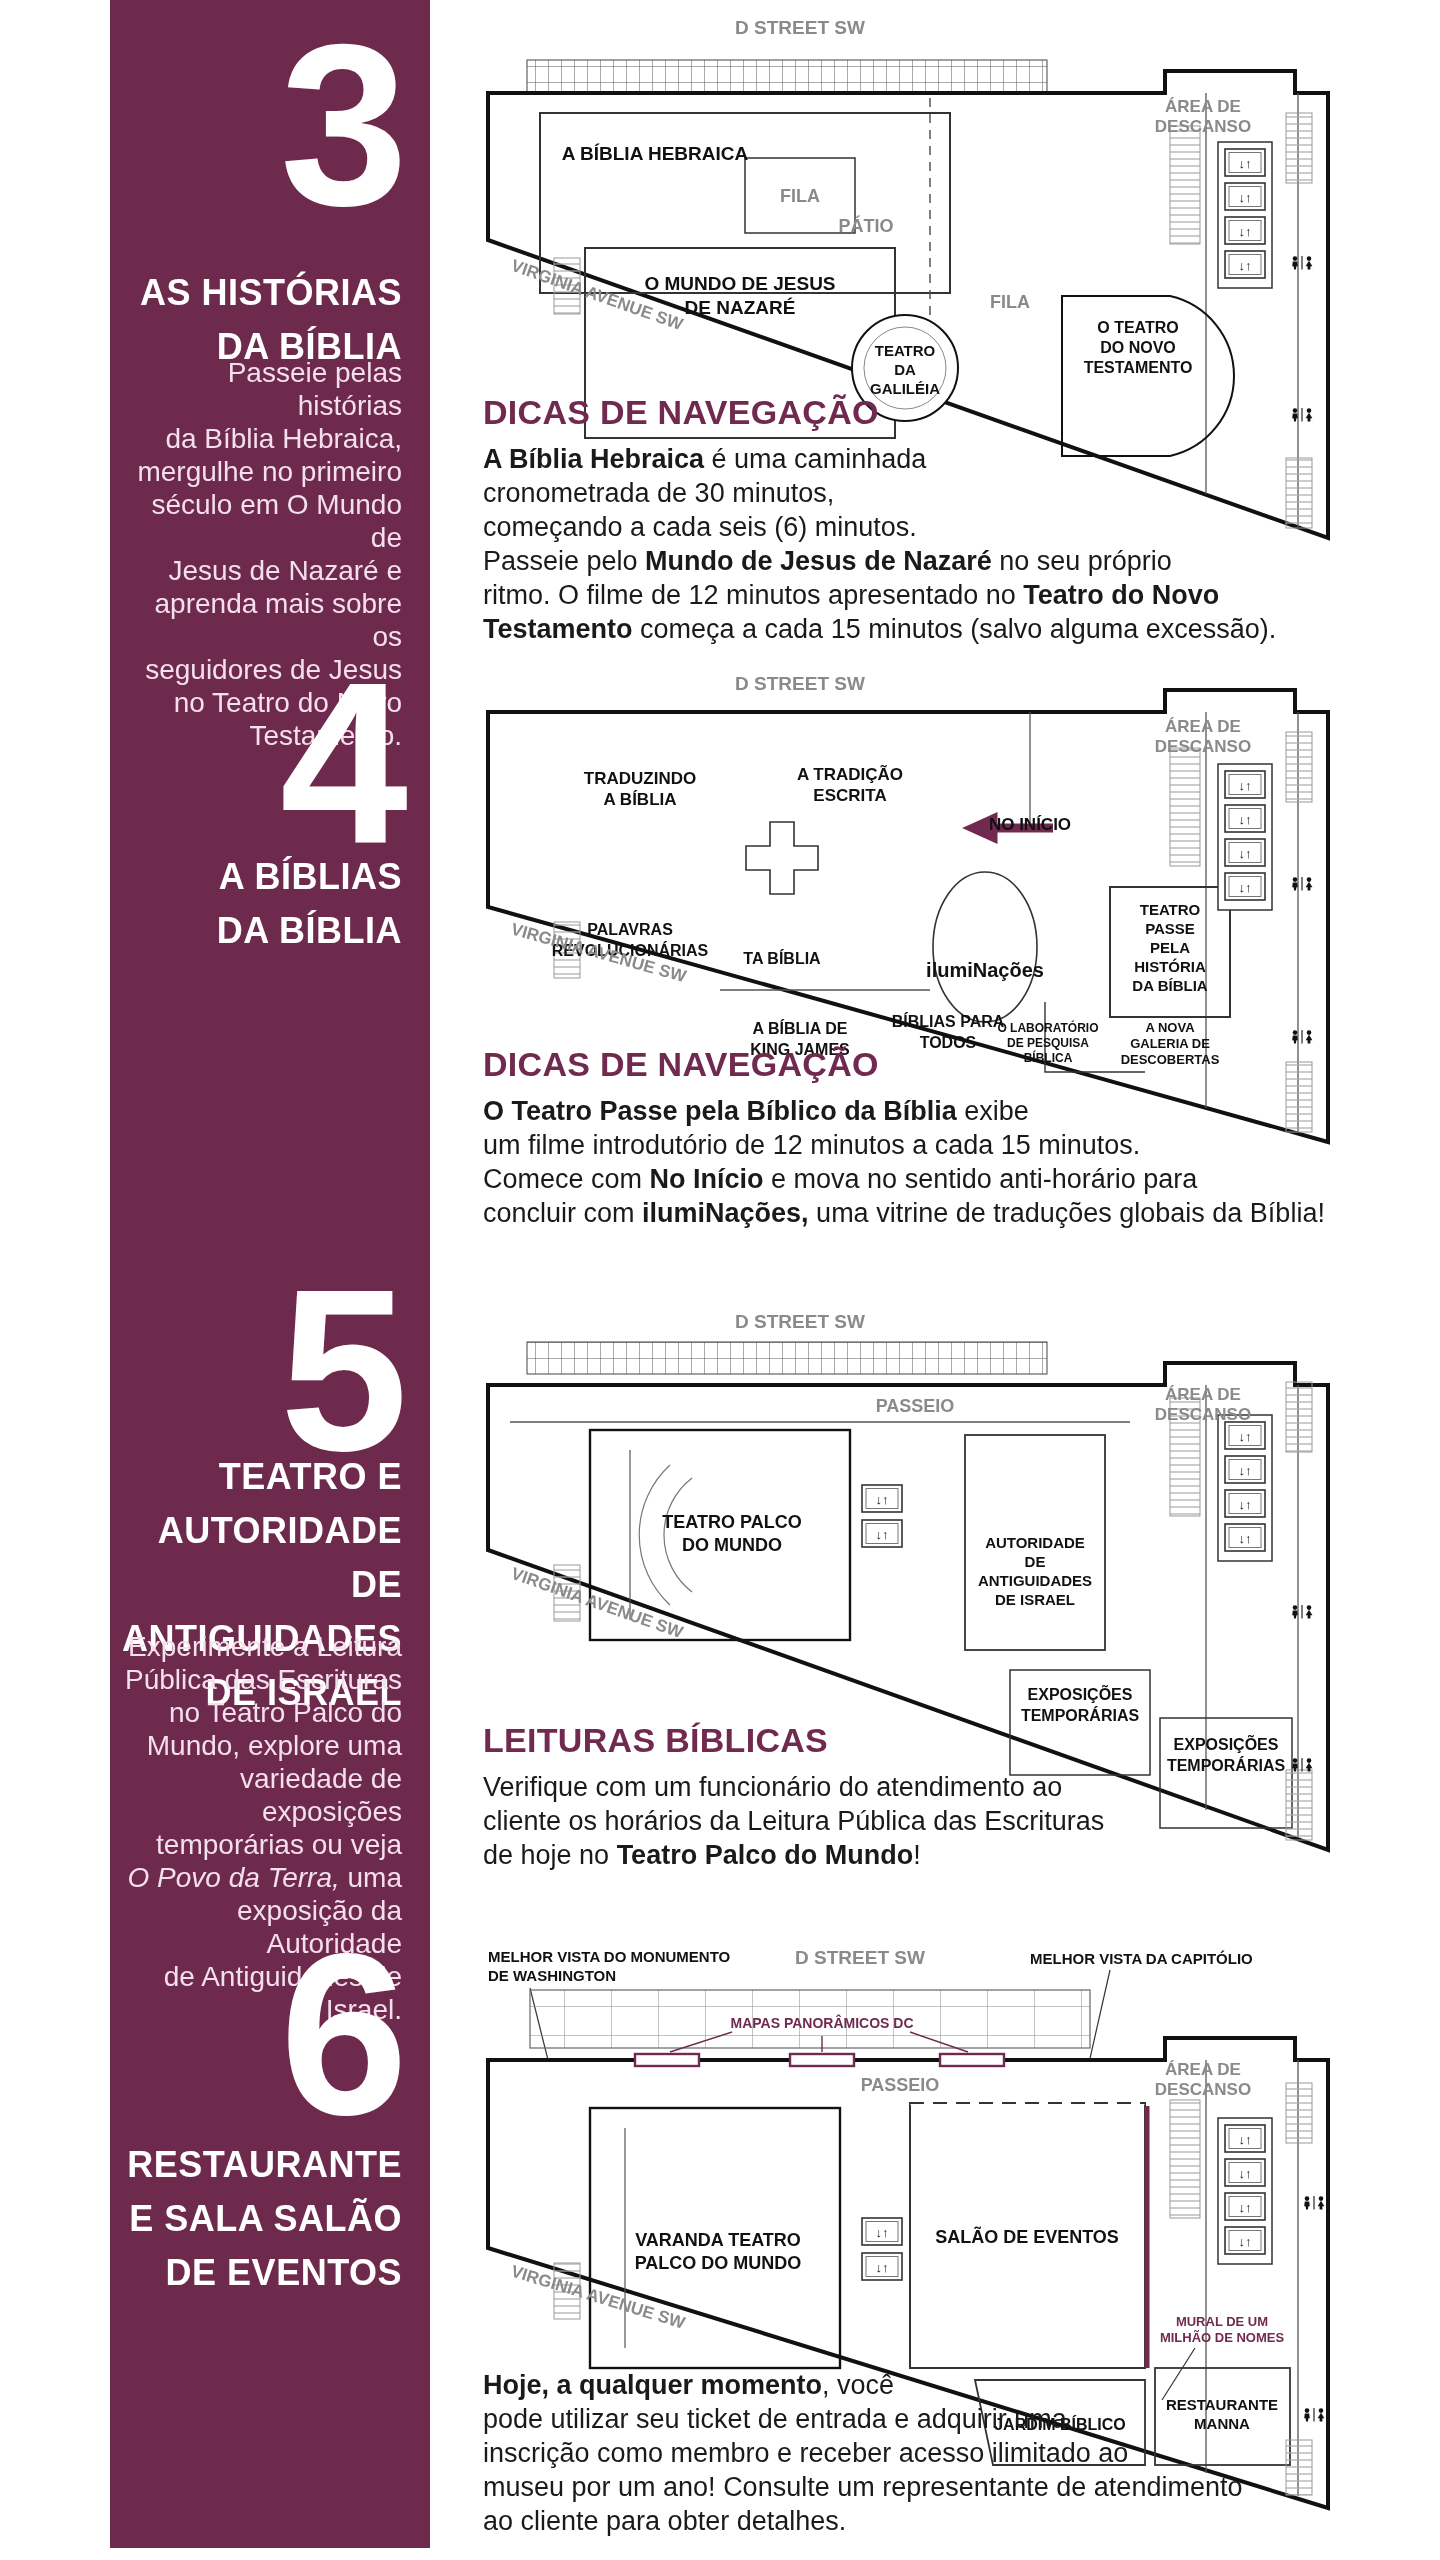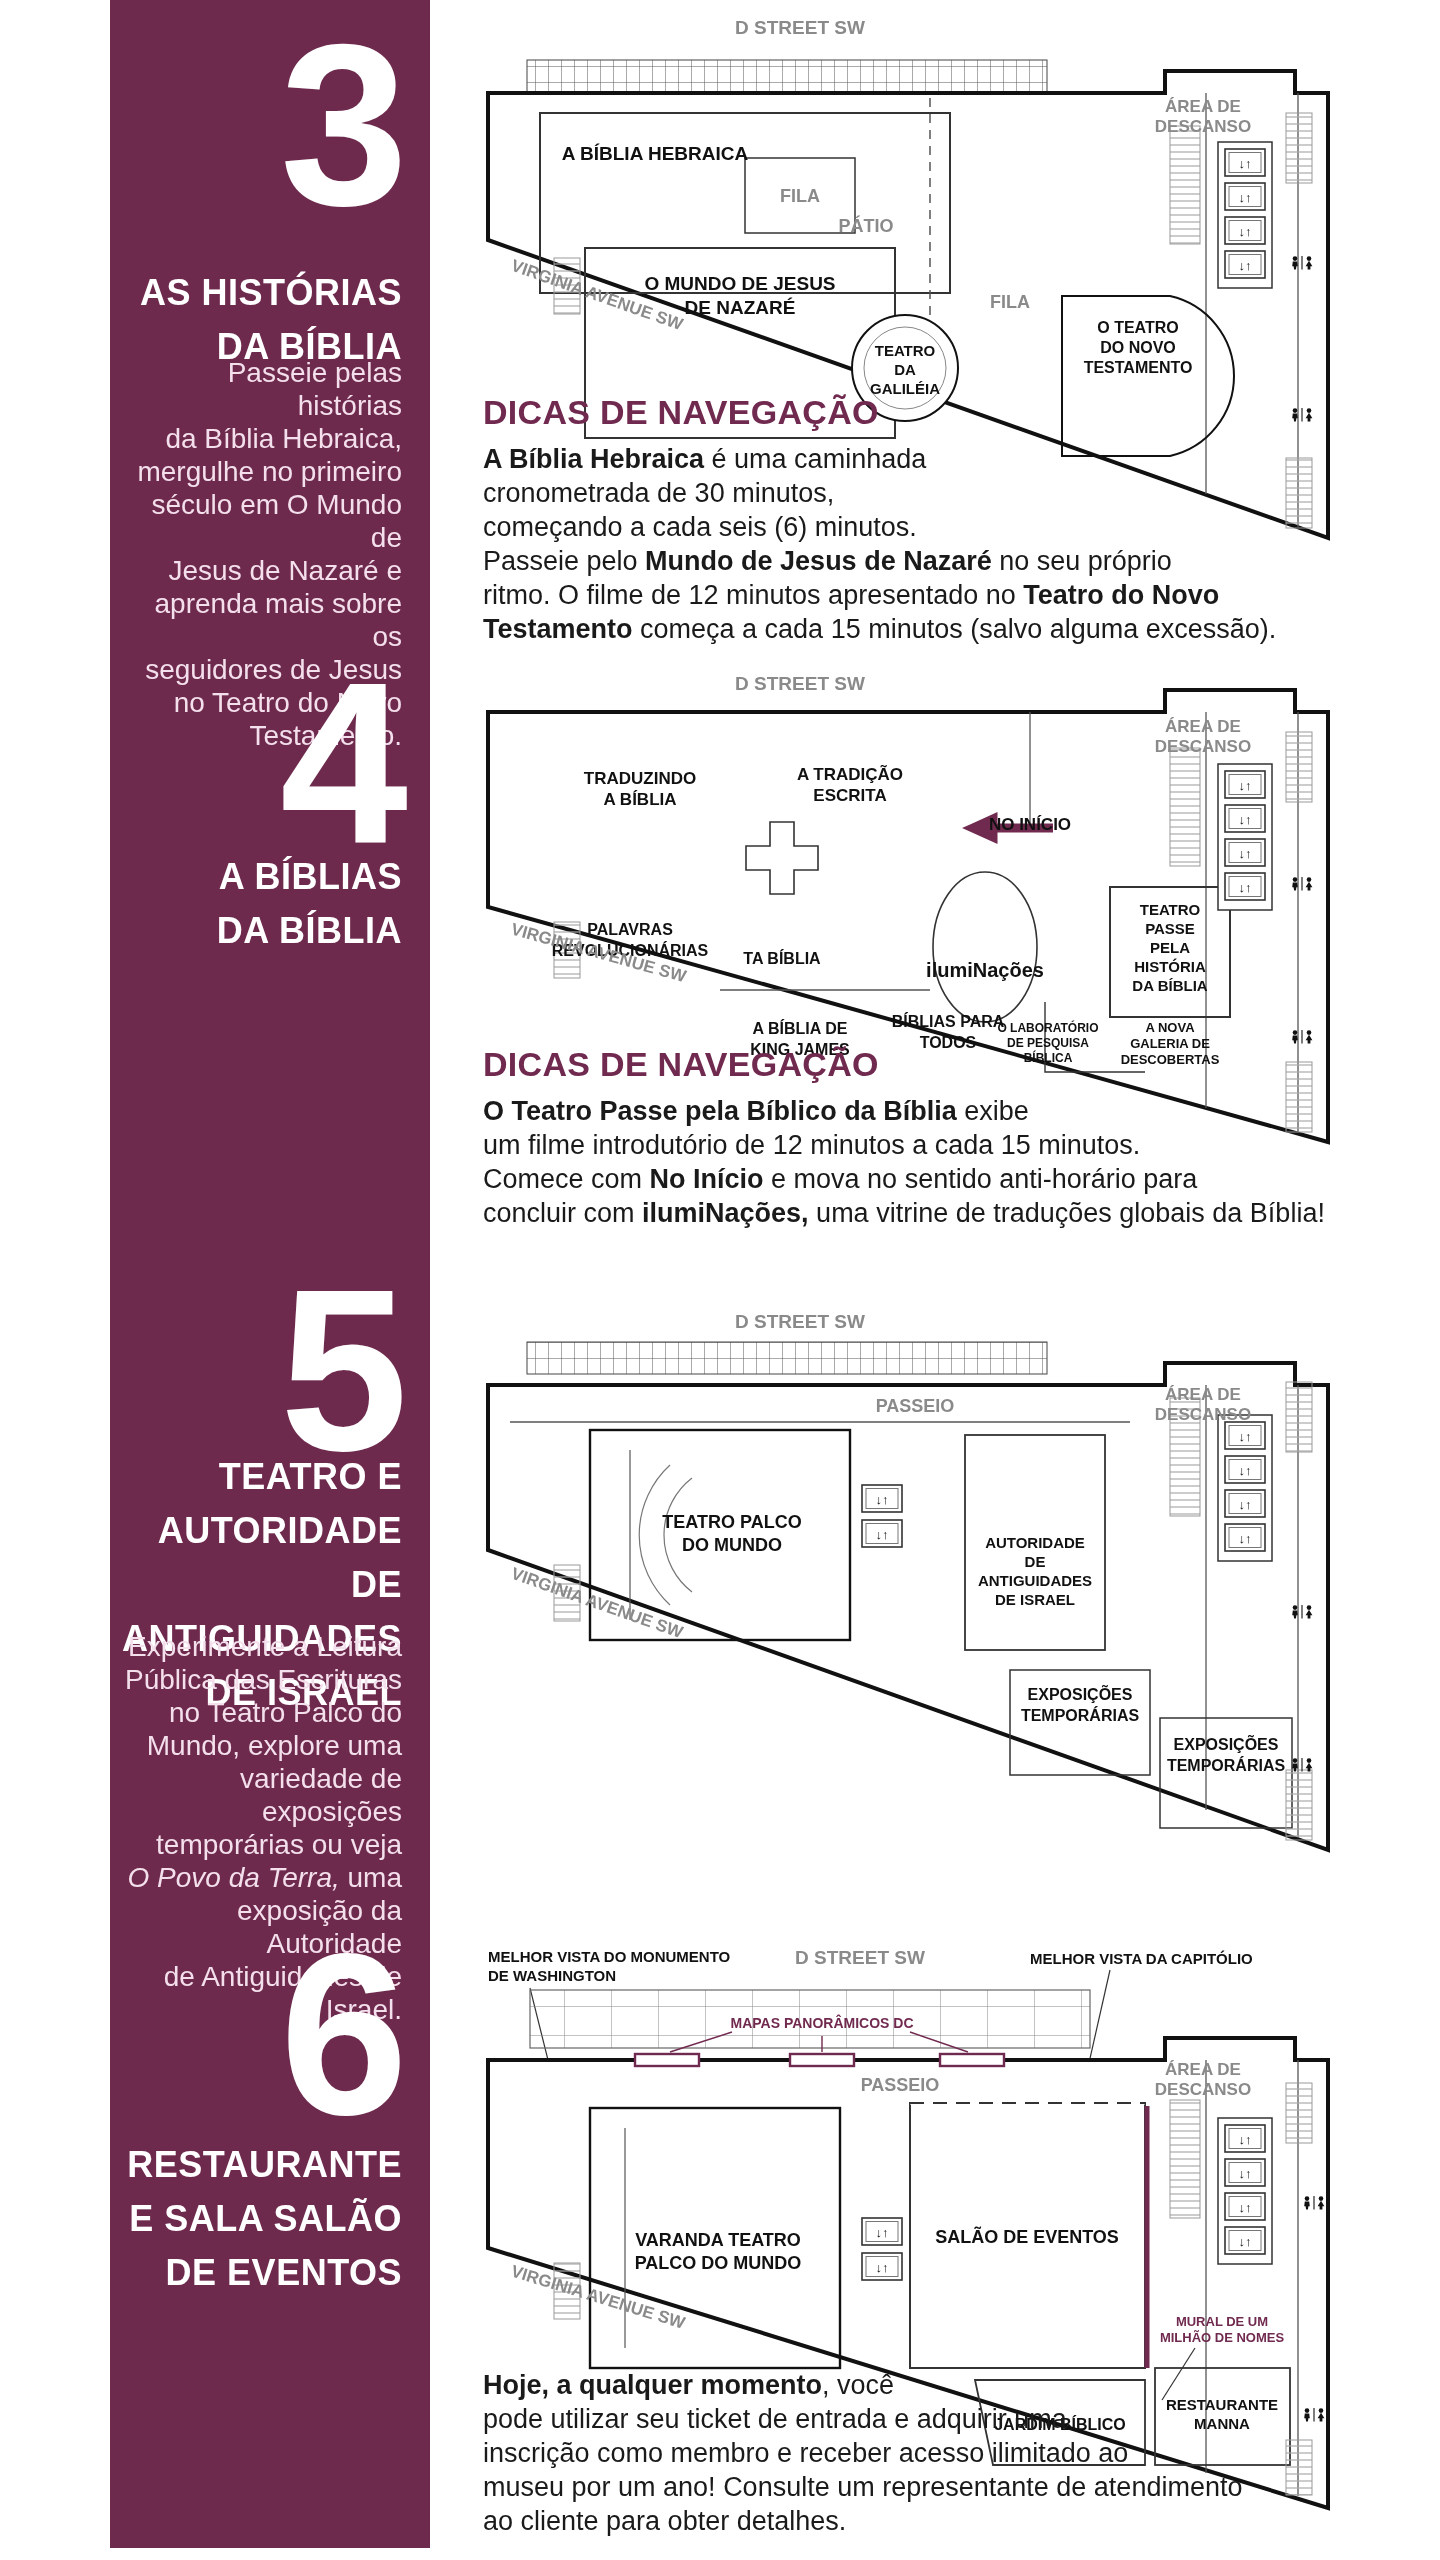--- a/index.html
+++ b/index.html
@@ -272,20 +272,26 @@
     <text class="rlabel" x="565" y="257" font-size="15" text-anchor="middle">DE</text>
     <text class="rlabel" x="565" y="276" font-size="15" text-anchor="middle">ANTIGUIDADES</text>
     <text class="rlabel" x="565" y="295" font-size="15" text-anchor="middle">DE ISRAEL</text>
     <text class="rlabel" x="610" y="390" font-size="16" text-anchor="middle">EXPOSIÇÕES</text>
     <text class="rlabel" x="610" y="411" font-size="16" text-anchor="middle">TEMPORÁRIAS</text>
     <text class="rlabel" x="756" y="440" font-size="16" text-anchor="middle">EXPOSIÇÕES</text>
     <text class="rlabel" x="756" y="461" font-size="16" text-anchor="middle">TEMPORÁRIAS</text>
     <text class="glabel" font-size="17" transform="translate(40,268) rotate(19.5)">VIRGINIA AVENUE SW</text>
   </svg>
 
+  <div class="tips" style="left:483px;top:1722px;width:760px">
+    <h3>LEITURAS BÍBLICAS</h3>
+    <div class="tbody"><span>Verifique com um funcionário do atendimento ao
+cliente os horários da Leitura Pública das Escrituras
+de hoje no </span><b>Teatro Palco do Mundo</b><span>!</span></div>
+  </div>
 
   <svg class="map" style="left:470px;top:1948px" width="920" height="610" viewBox="0 0 920 610">
     <defs>
       <pattern id="g6" width="47" height="29" patternUnits="userSpaceOnUse">
         <path d="M47 0H0v29" fill="none" stroke="#888" stroke-width="1"></path>
       </pattern>
       <pattern id="s6p" width="7" height="7" patternUnits="userSpaceOnUse">
         <path d="M0 1h7" stroke="#aaa" stroke-width="1.2"></path>
       </pattern>
       <g id="e6">

